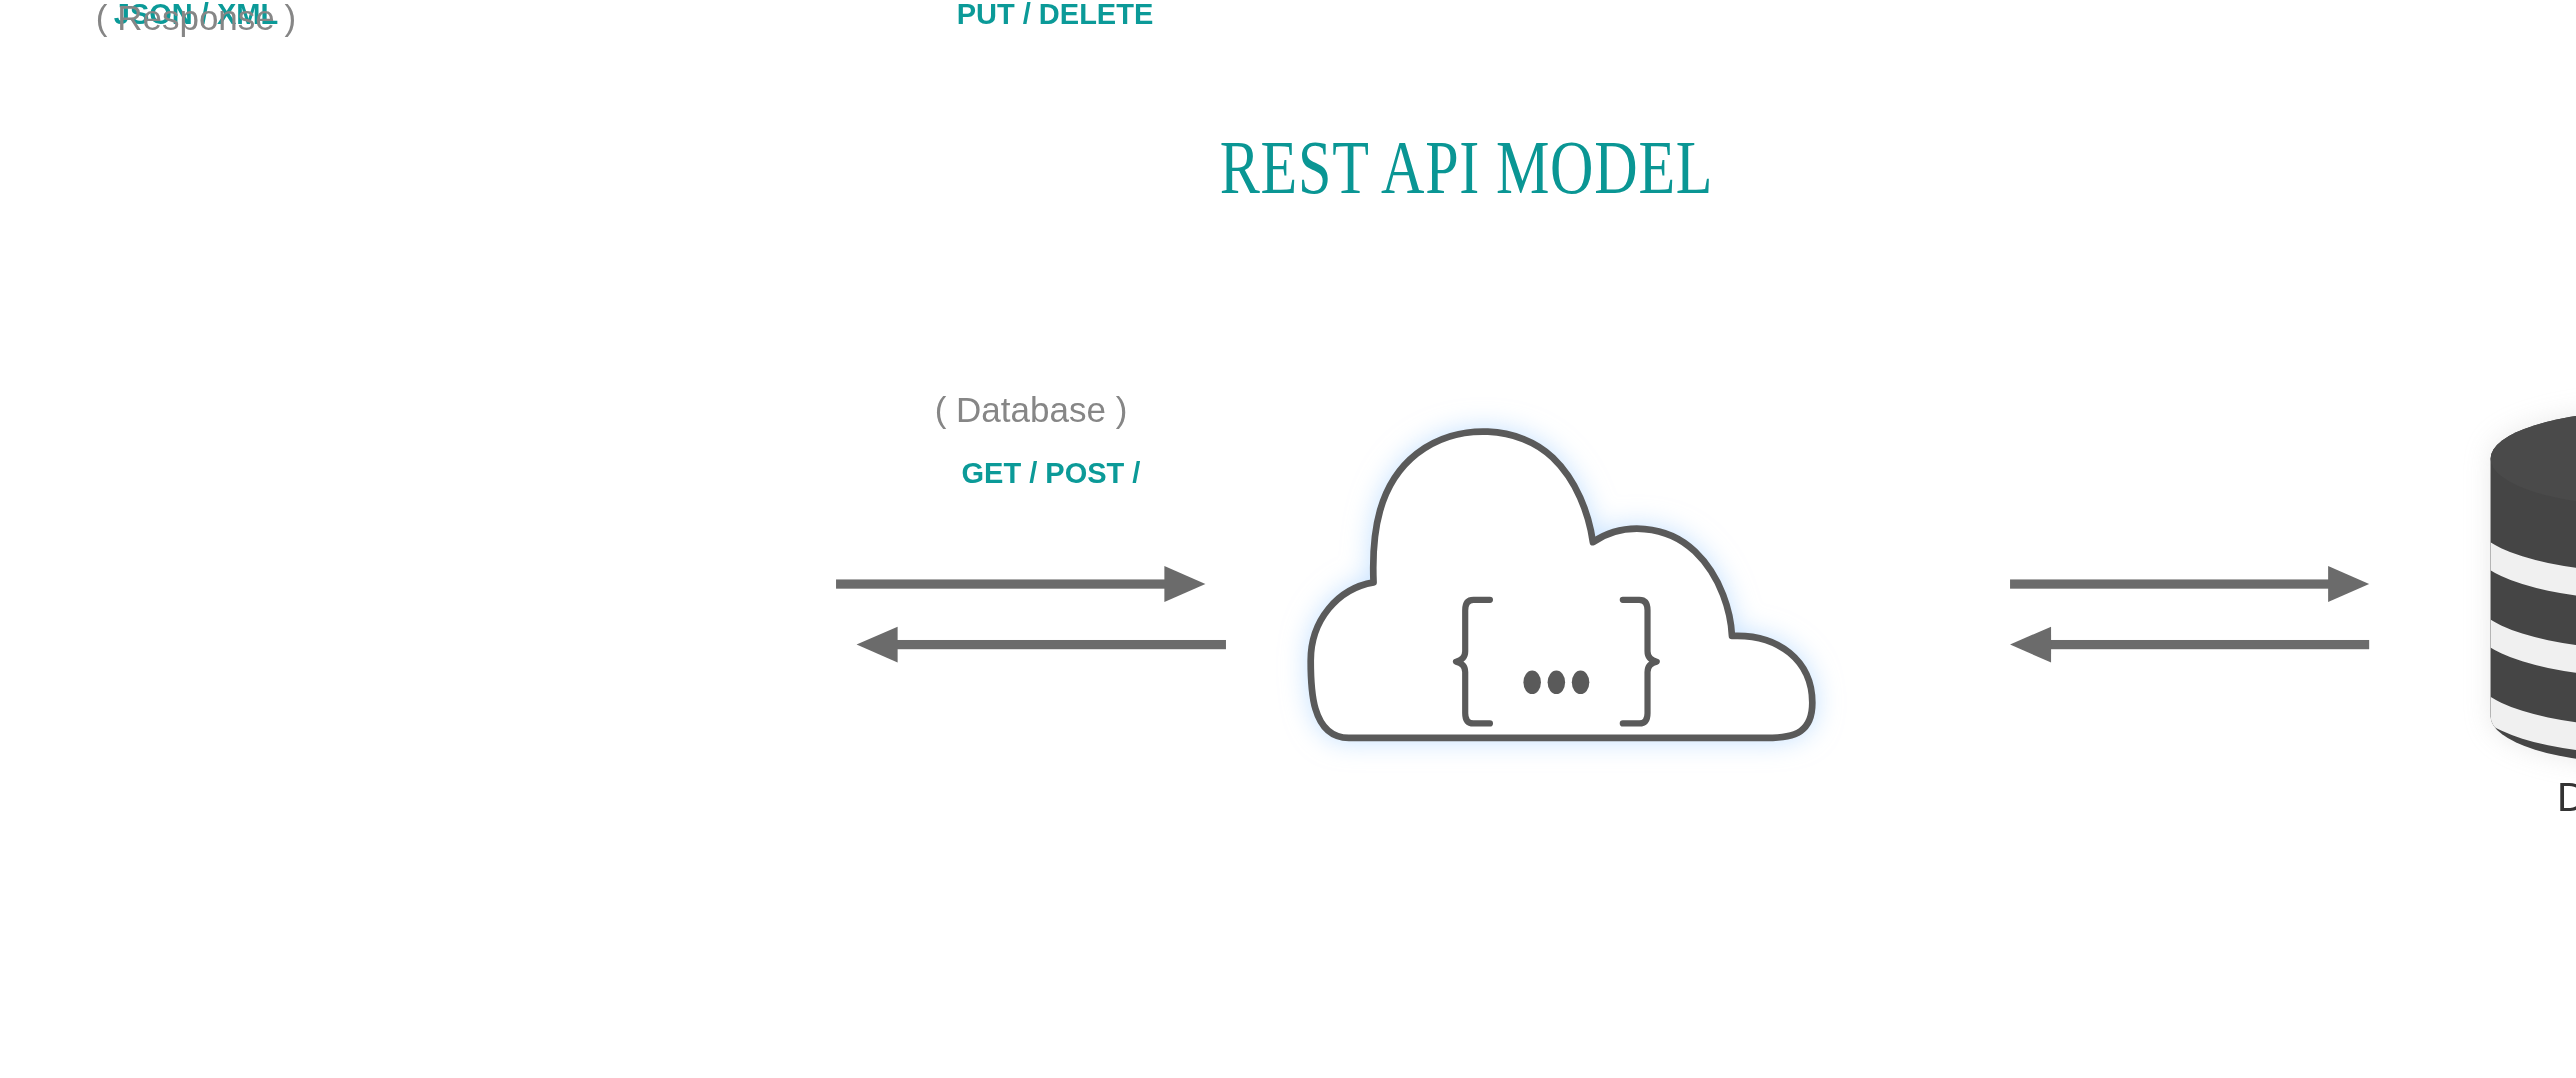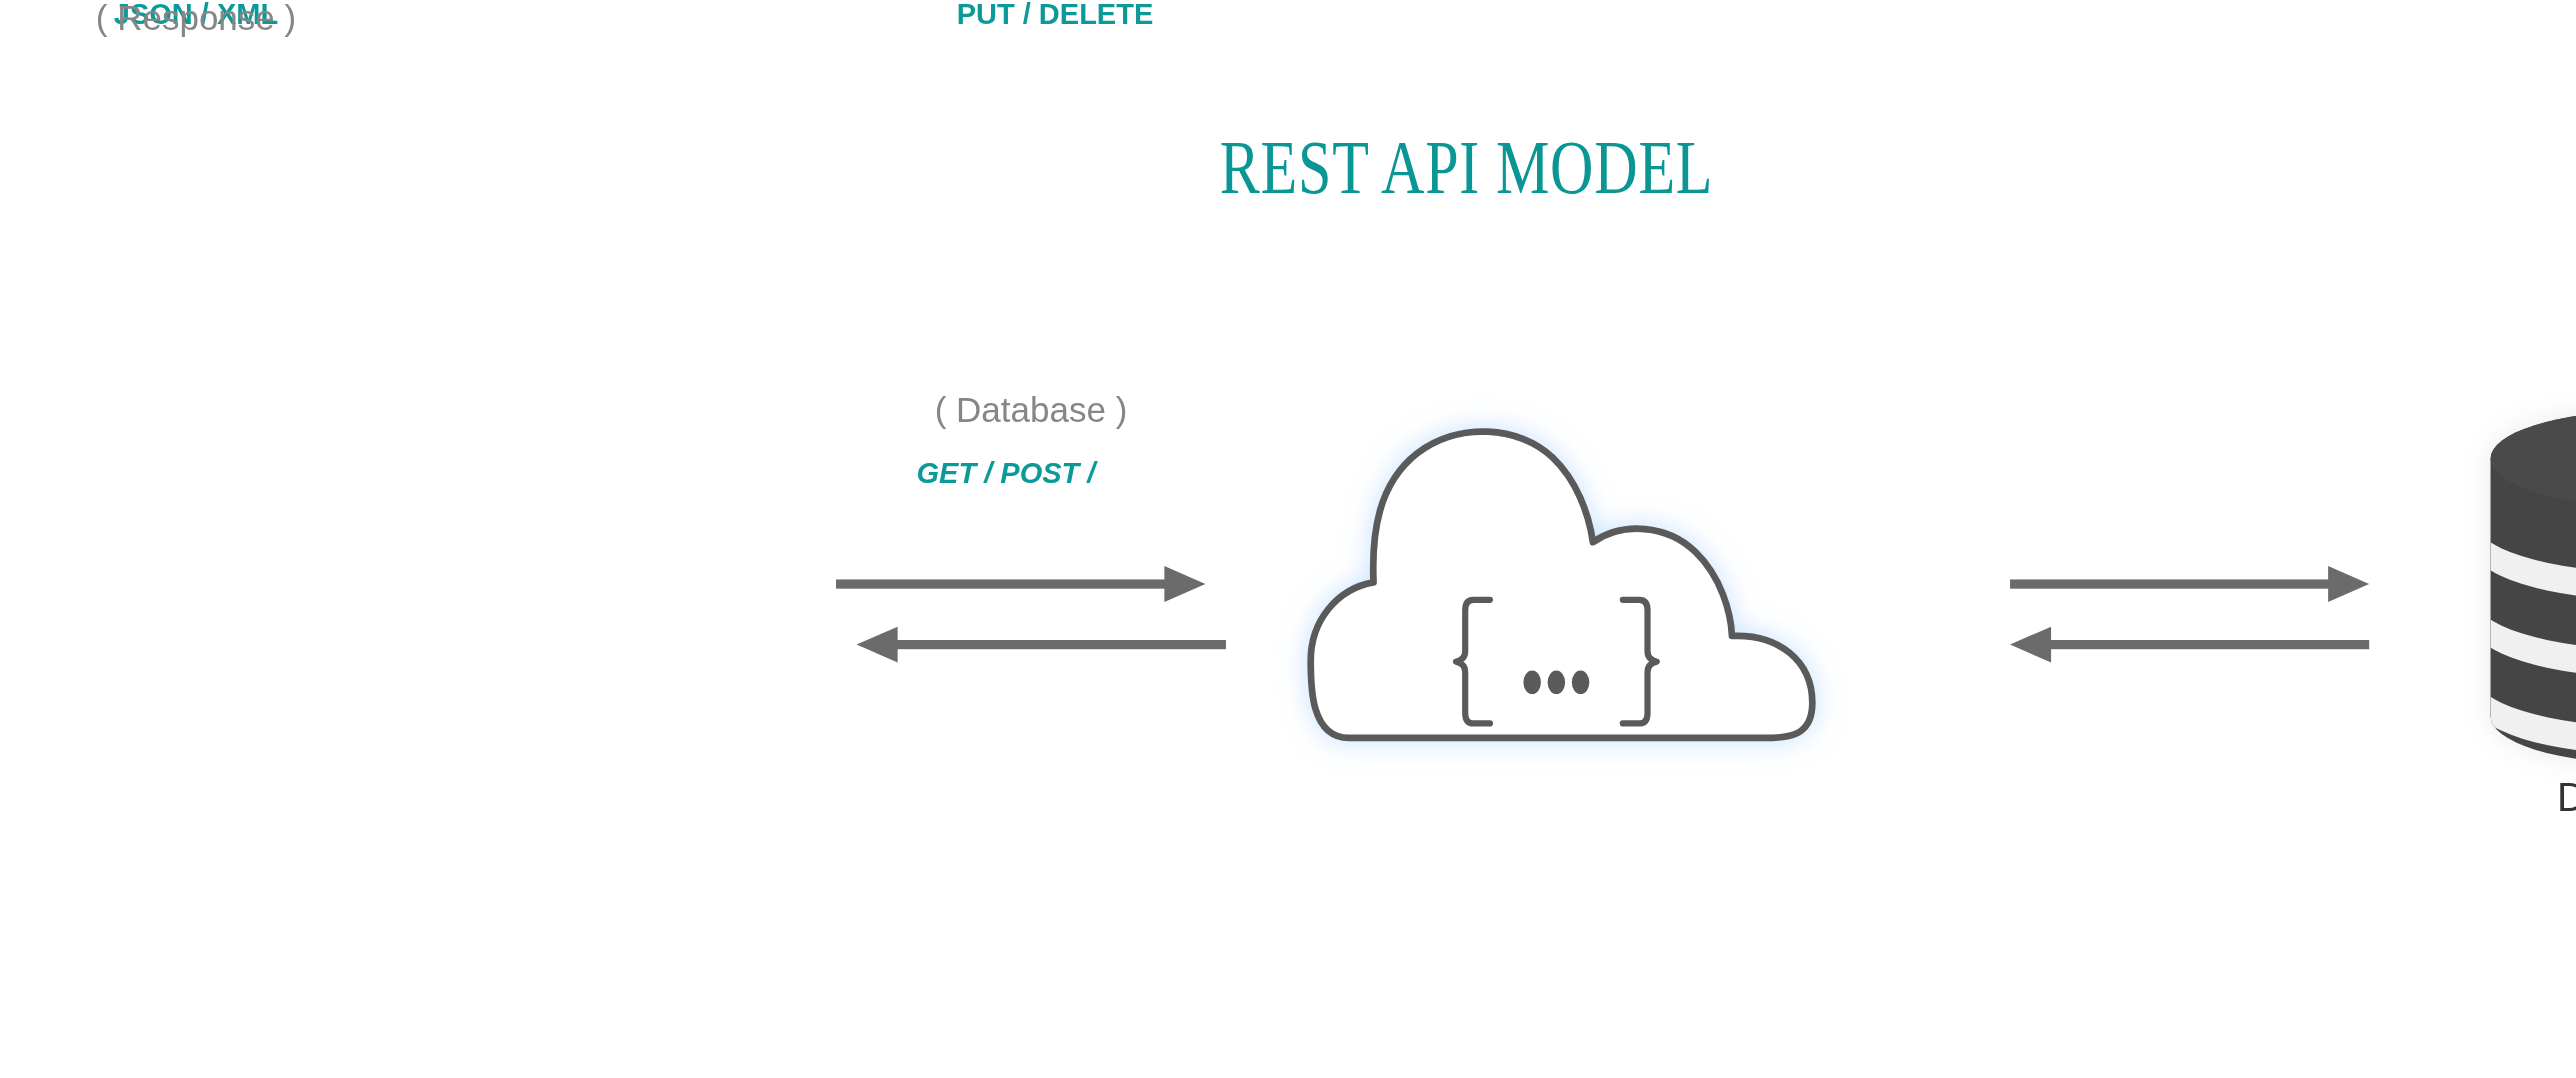--- a/index.html
+++ b/index.html
@@ -166,21 +166,21 @@
     font-weight: 400;
     color: #868686;
   }
   .ann-accent {
     font-family: "Liberation Sans", sans-serif;
     font-size: 29px;
     font-weight: 700;
     color: #0b9a98;
   }
   #ann-request   { left: 835px; top: 392px;  }
-  #ann-methods-1 { left: 810px; top: 459px; font-style: italic;  }
+  #ann-methods-1 { left: 855px; top: 459px;  }
   #ann-methods-2 { left: 859px; top": 0; top: 518px; }
   #ann-format    { left: 835px; top: 697px; }
   #ann-response  { left: 835px; top: 762px; }
 </style>
 </head>
 <body>
 
 <div id="canvas">
 
   <div id="diagram-title">REST API MODEL</div>

